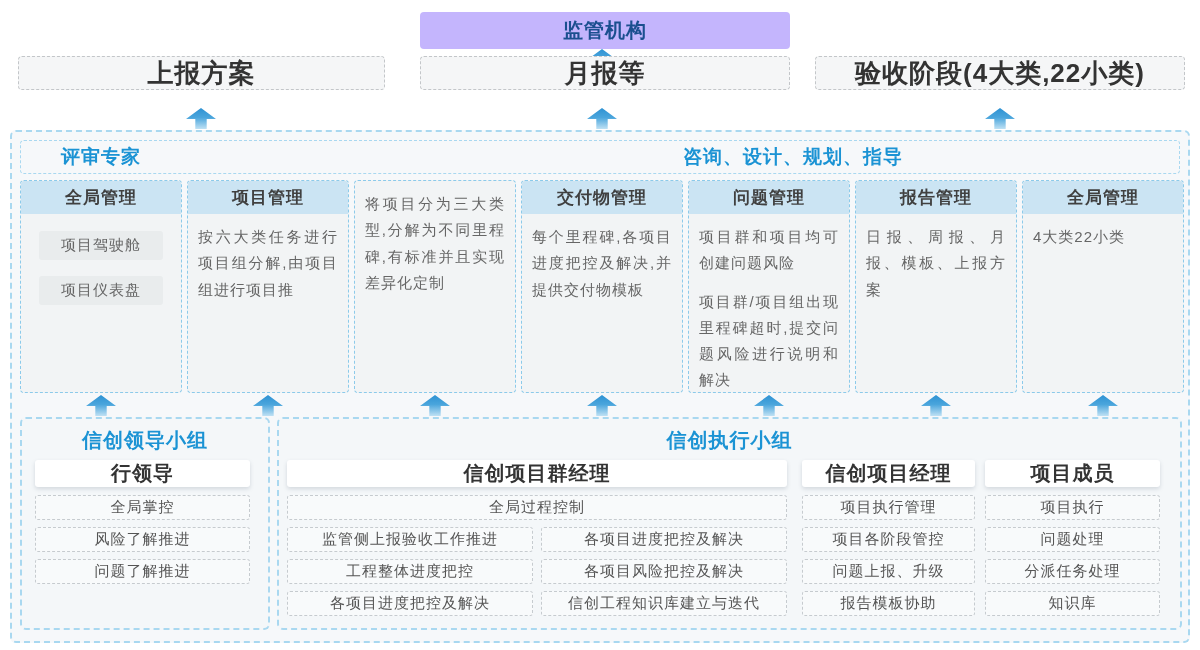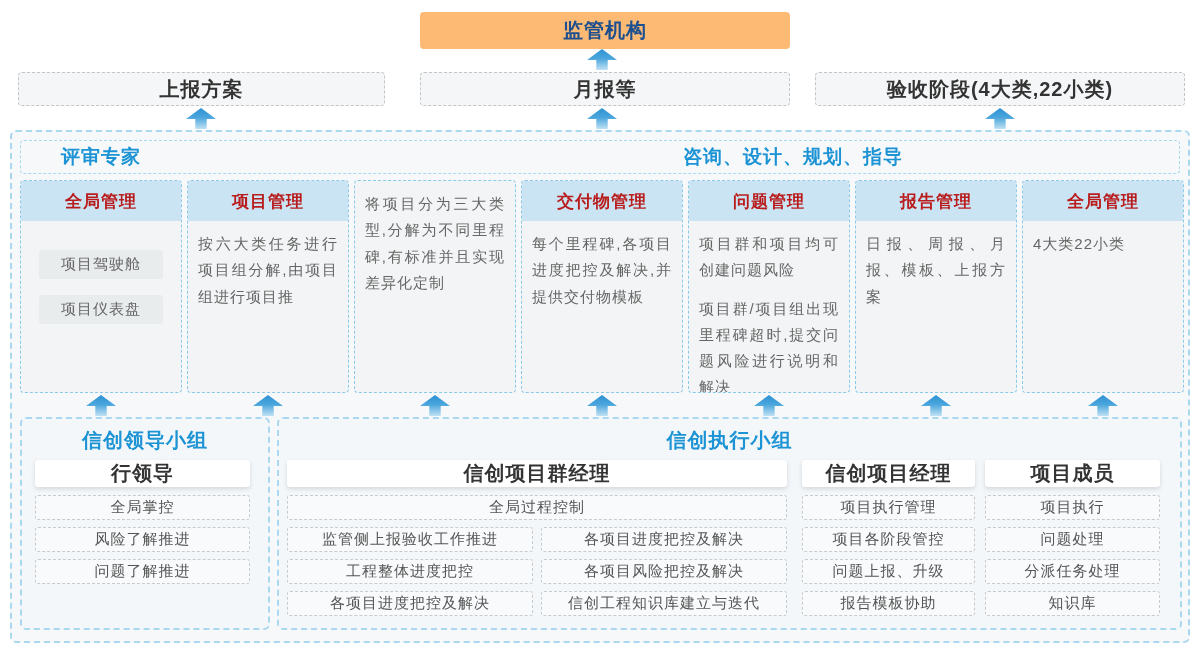--- a/index.html
+++ b/index.html
@@ -3,31 +3,31 @@
 <meta charset="utf-8">
 <style>
   * { margin: 0; padding: 0; box-sizing: border-box; }
   html,body { background: #ffffff; }
   body { font-family: "Liberation Sans", "DejaVu Sans", sans-serif; }
   .canvas { position: relative; width: 1200px; height: 650px; background: #fff; overflow: hidden; }
 
   
   .regulator {
     position: absolute; left: 420px; top: 12px; width: 370px; height: 37px;
-    background: #fdba74; border-radius: 4px;
+    background: #c4b5fd; border-radius: 4px;
     display: flex; align-items: center; justify-content: center;
     font-size: 20px; font-weight: bold; color: #1b4f8f; letter-spacing: 1px;
   }
 
   
   .report-box {
-    position: absolute; top: 72px; height: 34px;
+    position: absolute; top: 56px; height: 34px;
     background: #f5f6f7; border: 1px dashed #c3c6c9; border-radius: 4px;
     display: flex; align-items: center; justify-content: center;
-    font-size: 20px; font-weight: bold; color: #333; letter-spacing: 1px;
+    font-size: 26px; font-weight: bold; color: #333; letter-spacing: 1px;
   }
 
   
   .arrow {
     position: absolute; width: 30px; height: 21px;
     background: linear-gradient(180deg, #2e92d3 0%, #4aa5dc 45%, #bfe1f4 100%);
     clip-path: polygon(50% 0, 100% 52%, 69% 52%, 69% 100%, 31% 100%, 31% 52%, 0 52%);
   }
 
   
@@ -46,36 +46,36 @@
   .label-experts { left: 40px; }
   .label-consult { left: 662px; }
 
   
   .module-col {
     position: absolute; top: 48px; width: 162px; height: 213px;
     background: #f2f4f5; border: 1px dashed #8ccaea; border-radius: 4px;
     overflow: hidden;
   }
   .module-col .col-header {
-    height: 40px; background: #cbe4f3;
-    display: flex; align-items: center; justify-content: center;
-    font-size: 17px; font-weight: bold; color: #b91c1c; letter-spacing: 1px;
+    height: 33px; background: #cbe4f3;
+    display: flex; align-items: center; justify-content: center;
+    font-size: 17px; font-weight: bold; color: #404040; letter-spacing: 1px;
   }
   .module-col .col-body {
     padding: 10px 10px; font-size: 15px; color: #666;
     line-height: 1.75; letter-spacing: 1px; text-align: justify;
   }
   .module-col .col-body p { margin-bottom: 12px; }
   .mini-box {
     width: 124px; height: 29px; margin: 0 auto 16px auto;
     background: #e9eced; border-radius: 3px;
     display: flex; align-items: center; justify-content: center;
     font-size: 15px; color: #666; letter-spacing: 1px;
   }
-  .mini-box:first-child { margin-top: 19px; }
+  .mini-box:first-child { margin-top: 7px; }
 
   
   .group {
     position: absolute; top: 285px; height: 213px;
     background: #f4f7f9; border: 2px dashed #a9d8f0; border-radius: 6px;
   }
   .group-leader { left: 8px; width: 250px; }
   .group-executor { left: 265px; width: 905px; }
   .group-title {
     position: absolute; top: 8px; left: 0; width: 100%; text-align: center;

